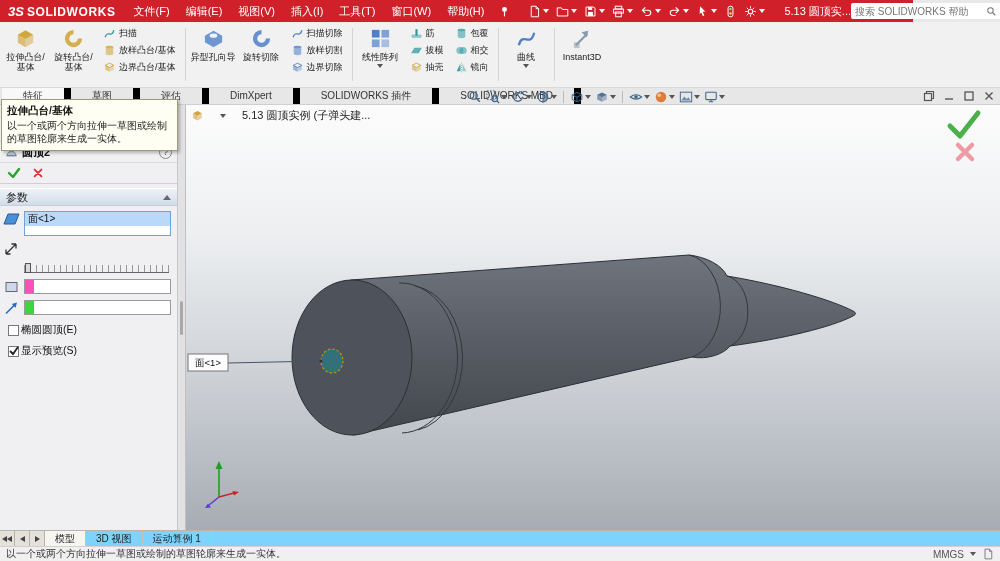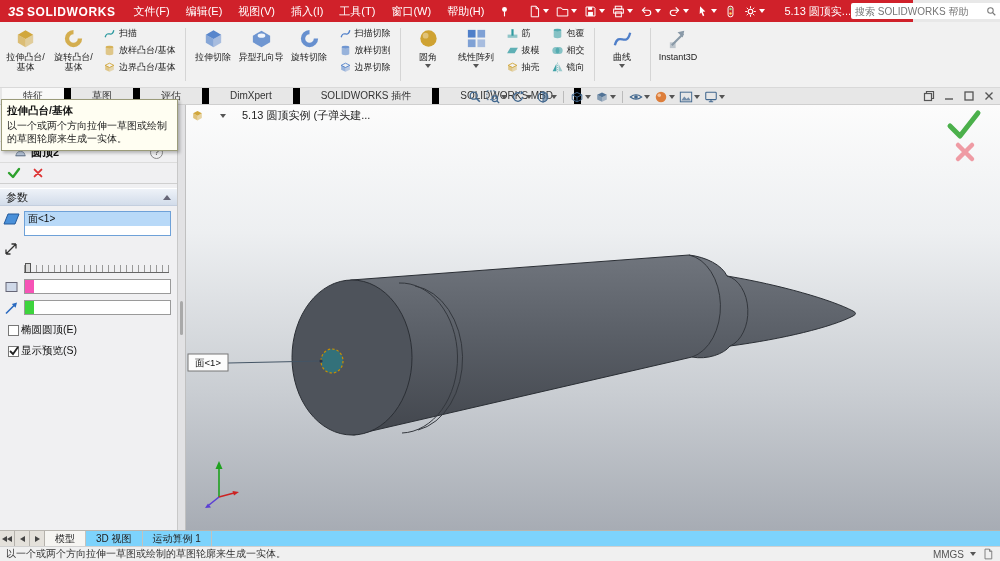--- a/index.html
+++ b/index.html
@@ -52,21 +52,21 @@
   .doc-controls{position:absolute;right:3px;top:1px;display:flex;gap:4px;align-items:center}
   .doc-controls span{display:flex;align-items:center;justify-content:center;width:16px;height:14px}
   .doc-controls svg{width:12px;height:12px;color:#555}
 
   
   .main{position:absolute;top:105px;left:0;width:1000px;height:425px;display:flex}
 
   
   .pm{width:178px;background:#f0f0f2;border-right:1px solid #c8c8c8;position:relative;flex:none}
   .pm-tabs{height:37px;border-bottom:1px solid #dcdcdc}
-  .pm-header{height:21px;display:flex;align-items:center;gap:4px;padding:0 14px;border-bottom:1px solid #dcdcdc}
+  .pm-header{height:21px;display:flex;align-items:center;gap:4px;padding:0 5px;border-bottom:1px solid #dcdcdc}
   .pm-title{font-weight:bold;font-size:11px;flex:1;color:#111}
   .q-circle{width:13px;height:13px;border:1px solid #888;border-radius:50%;font-size:9px;line-height:11px;text-align:center;color:#555;flex:none}
   .pm-okcancel{height:21px;display:flex;align-items:center;gap:11px;padding:0 7px;border-bottom:1px solid #cfcfcf}
   .pm-section{height:18px;margin-top:4px;background:linear-gradient(#eef2f8,#d2dcea);display:flex;align-items:center;padding:0 6px;font-size:11px;color:#1a1a1a;border-top:1px solid #fff;border-bottom:1px solid #c3cede}
   .sec-caret{margin-left:auto;width:0;height:0;border-left:4px solid transparent;border-right:4px solid transparent;border-bottom:5px solid #667}
   .pm-body{padding:5px 6px 0 3px}
   .pm-row{display:flex;align-items:flex-start;gap:4px;margin-bottom:5px}
   .pm-rowicon{width:17px;height:16px;flex:none}
   .sel-box{flex:1;height:25px;background:#fff;border:1px solid #6ea1d8;overflow:hidden}
   .sel-item{height:14px;background:#b8d9f8;font-size:10px;line-height:14px;padding-left:3px;color:#111}
@@ -393,26 +393,20 @@
     <div class="rb-small">
         <svg class="ic-s ic-gold">
           <use href="#sym-shellbox"></use>
         </svg>
         <span>边界凸台/基体</span>
       </div>
   </div>
   <div class="rb-div"></div>
   <div class="rb-big">
     <svg class="ic ic-blue">
-        <use href="#sym-cube"></use>
-      </svg>
-    <span class="rb-label">拉伸切除</span>
-  </div>
-  <div class="rb-big">
-    <svg class="ic ic-blue">
         <use href="#sym-hole"></use>
       </svg>
     <span class="rb-label">异型孔向导</span>
   </div>
   <div class="rb-big">
     <svg class="ic ic-blue">
         <use href="#sym-revolve"></use>
       </svg>
     <span class="rb-label">旋转切除</span>
   </div>
@@ -430,27 +424,20 @@
         <span>放样切割</span>
       </div>
     <div class="rb-small">
         <svg class="ic-s ic-blue">
           <use href="#sym-shellbox"></use>
         </svg>
         <span>边界切除</span>
       </div>
   </div>
   <div class="rb-div"></div>
-  <div class="rb-big">
-    <svg class="ic ic-gold">
-        <use href="#sym-sphere"></use>
-      </svg>
-    <span class="rb-label">圆角</span>
-    <span class="caret g"></span>
-  </div>
   <div class="rb-big">
     <svg class="ic ic-blue">
         <use href="#sym-grid"></use>
       </svg>
     <span class="rb-label">线性阵列</span>
     <span class="caret g"></span>
   </div>
   <div class="rb-col">
     <div class="rb-small">
         <svg class="ic-s ic-teal">

